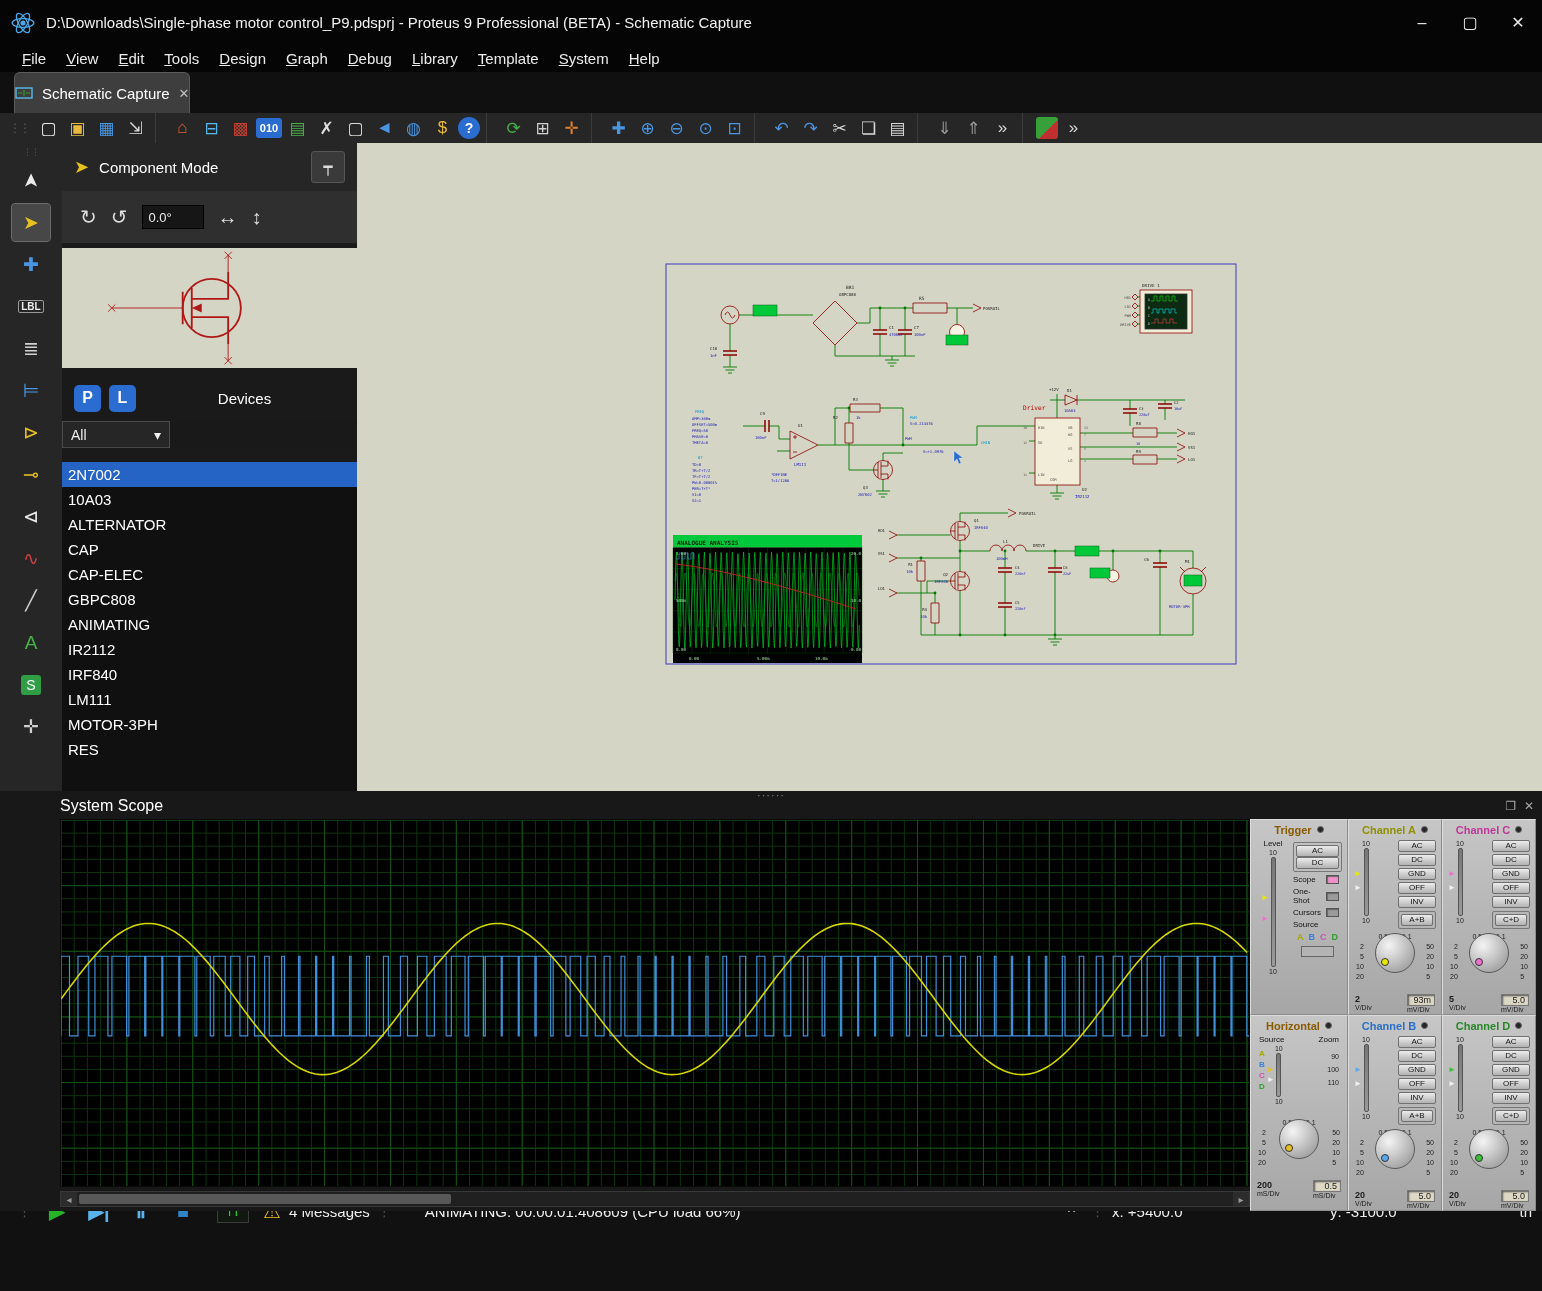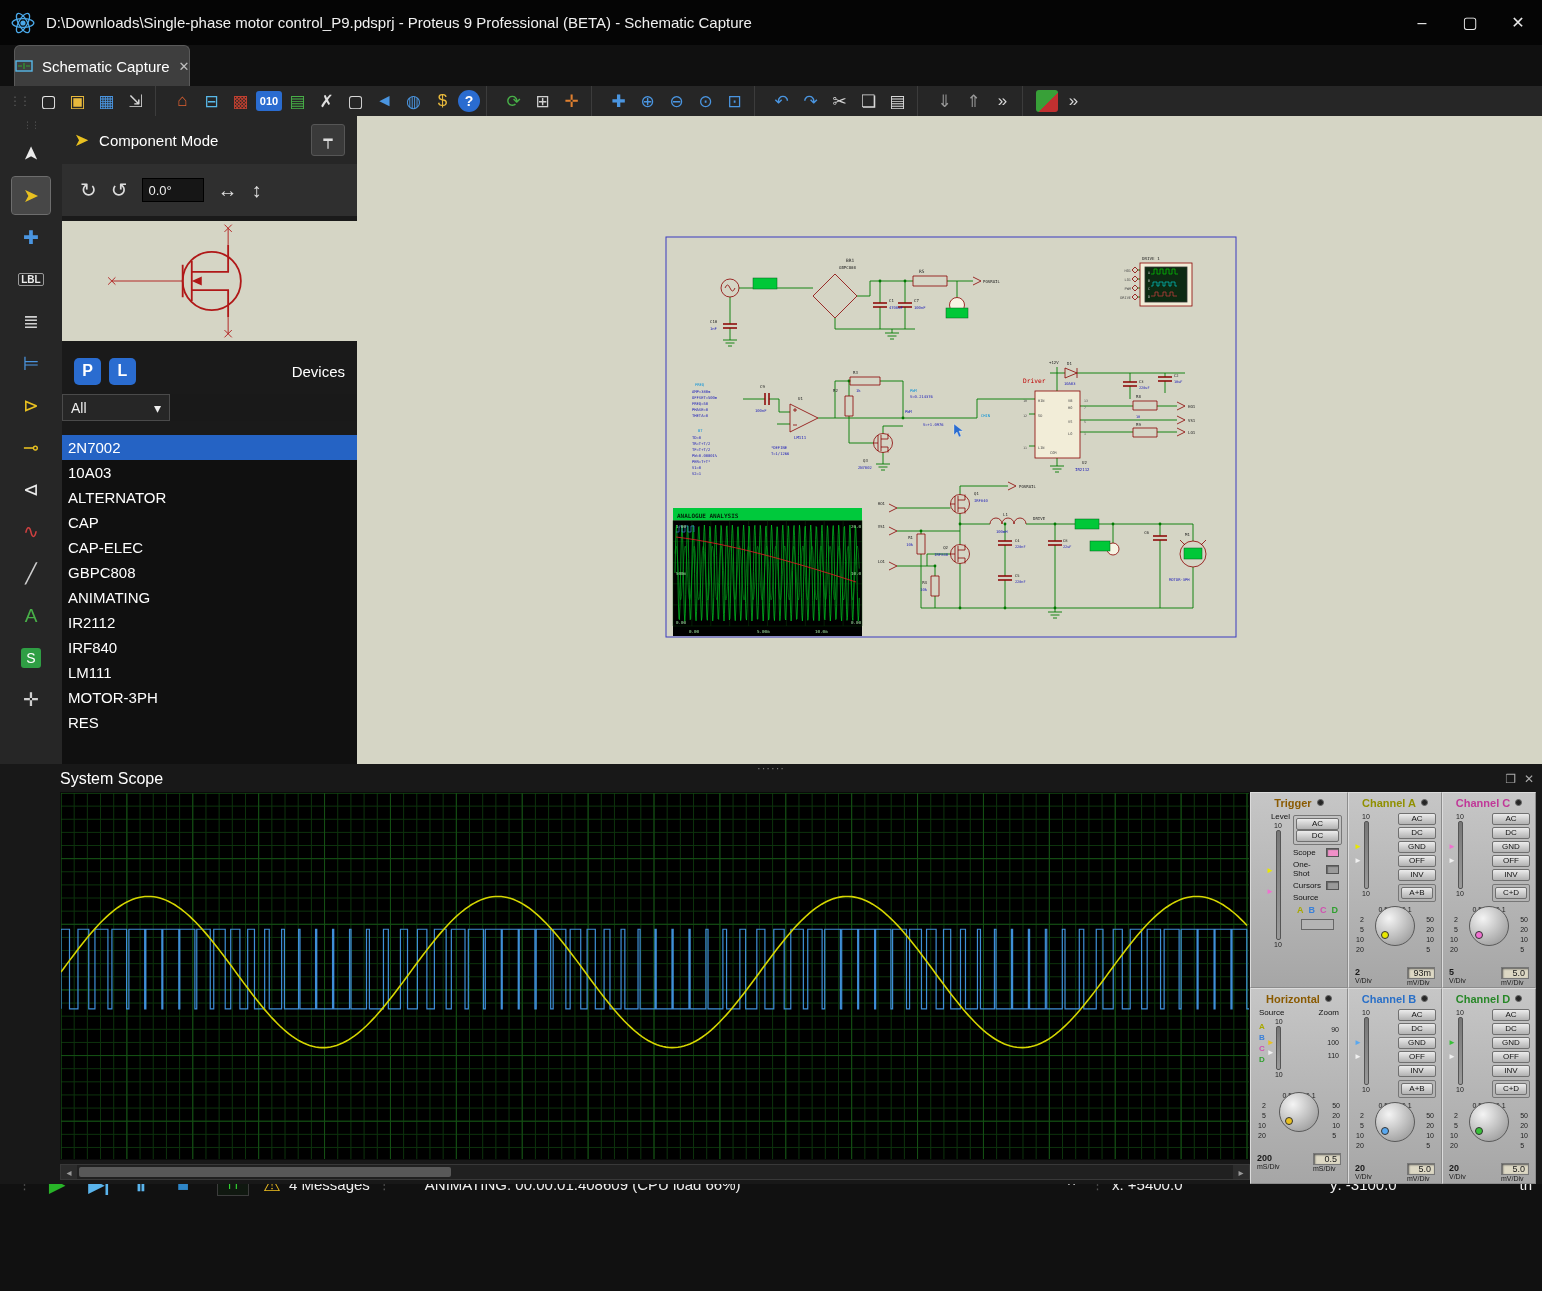--- a/index.html
+++ b/index.html
@@ -37,21 +37,21 @@
 .box-txt{background:#2f9e44;border-radius:3px;padding:0 5px;font-size:14px;line-height:20px}
 #leftpanel{width:295px;background:#1a1a1a;display:flex;flex-direction:column}
 #cm-header{height:48px;background:#262626;display:flex;align-items:center;color:#fff;font-size:15px;gap:10px;padding:0 12px}
 #cm-header .cm-icon{color:#e8c020;font-size:18px}
 #cm-header .pinbtn{margin-left:auto;width:34px;height:32px;background:#3a3a3a;border:1px solid #565656;border-radius:3px;color:#ddd;display:flex;align-items:center;justify-content:center;font-size:15px}
 #rotbar{height:52px;background:#2f2f2f;display:flex;align-items:center;gap:14px;padding:0 18px;color:#ddd;font-size:20px}
 #rot-input{width:62px;height:24px;background:#161616;border:1px solid #000;color:#eee;font-size:13px;padding:0 6px;font-family:inherit}
 #preview{height:132px;background:#d5d5c5;border-top:5px solid #1a1a1a;border-bottom:7px solid #1a1a1a}
 #dev-header{height:46px;display:flex;align-items:center;gap:8px;padding:0 12px}
 .plbtn{width:27px;height:27px;background:#2a6cd0;border-radius:5px;color:#fff;font-weight:bold;font-size:16px;display:flex;align-items:center;justify-content:center}
-#dev-title{flex:1;text-align:right;color:#fff;font-size:15px}
+#dev-title{flex:1;text-align:center;color:#fff;font-size:15px}
 #dev-filter{height:27px;margin-bottom:14px;display:flex;background:#191919}
 .filter-box{width:108px;background:#262626;border:1px solid #4a4a4a;color:#eee;font-size:14px;display:flex;align-items:center;justify-content:space-between;padding:0 8px}
 #dev-list{flex:1;background:#101010;list-style:none;color:#fff;font-size:15px;overflow:hidden}
 #dev-list li{height:25px;line-height:25px;padding-left:6px;white-space:nowrap}
 #dev-list li.selected{background:#2563c4}
 #editor{flex:1;background:#d5d5c5;position:relative;overflow:hidden}
 #sheet-svg{position:absolute;left:308px;top:120px;width:572px;height:402px}
 #sheet-svg text{font-family:"DejaVu Sans Mono",monospace}
 
 #scope-panel{flex:0 0 420px;background:#181818;position:relative}
@@ -83,21 +83,21 @@
 .kt-top{position:absolute;top:0;left:50%;transform:translateX(-50%);font-size:7px;white-space:nowrap;color:#222}
 .kt-left{position:absolute;left:7px;top:9px;font-size:7px;text-align:right;line-height:10px;color:#222}
 .kt-right{position:absolute;right:7px;top:9px;font-size:7px;line-height:10px;color:#222}
 .knob{width:40px;height:40px;border-radius:50%;margin:10px auto 0;background:radial-gradient(circle at 34% 30%,#f4f4f4,#8c8c8c);border:1px solid #5a5a5a;position:relative}
 .knob-pointer{position:absolute;width:8px;height:8px;border-radius:50%;left:5px;bottom:6px;border:1px solid #333}
 .readout-row{display:flex;justify-content:space-between;align-items:flex-start;padding:3px 6px 0}
 .ro-val{font-size:9px;font-weight:bold}
 .ro-unit{font-size:7px}
 .ro-disp{background:#ddd8c4;border:1px solid #777;box-shadow:inset 1px 1px 2px #555;font-size:9px;padding:0 3px;min-width:28px;text-align:right}
 .trig-body{display:flex;padding:2px 5px;gap:3px}
-.trig-left{width:34px;display:flex;flex-direction:column;align-items:flex-end}
+.trig-left{width:34px;display:flex;flex-direction:column;align-items:center}
 .sm-lbl{font-size:8px;color:#111}
 .trig-right{flex:1;display:flex;flex-direction:column;gap:3px;padding-top:2px}
 .trig-row{display:flex;align-items:center;justify-content:space-between;padding-right:3px}
 .led-box{width:13px;height:9px;background:#9a9a9a;border:1px solid #555;box-shadow:inset 1px 1px 1px #666;display:inline-block}
 .src-letters{display:flex;gap:5px;font-size:9px;font-weight:bold;justify-content:center}
 .src-box{height:11px;border:1px solid #666;background:#b4b4b4;margin:1px 8px}
 .hz-body{display:flex;justify-content:space-between;padding:2px 8px;height:76px}
 .hz-lrow{display:flex;gap:2px}
 .hz-letters{display:flex;flex-direction:column;font-size:8px;font-weight:bold;line-height:11px;padding-top:4px}
 .zoom-ticks{font-size:7px;line-height:13px;text-align:right;padding-top:6px;color:#222}
@@ -128,20 +128,33 @@
       <ellipse cx="12" cy="12" rx="10" ry="4" fill="none" stroke="#4aa8e8" stroke-width="1.2" transform="rotate(-60 12 12)"></ellipse>
     </svg>
     <span class="ttl">D:\Downloads\Single-phase motor control_P9.pdsprj - Proteus 9 Professional (BETA) - Schematic Capture</span>
     <div class="wctl">
       <div class="wbtn">–</div>
       <div class="wbtn">▢</div>
       <div class="wbtn">✕</div>
     </div>
   </div>
 
+  <nav id="menubar">
+      <div class="menu-item">File</div>
+      <div class="menu-item">View</div>
+      <div class="menu-item">Edit</div>
+      <div class="menu-item">Tools</div>
+      <div class="menu-item">Design</div>
+      <div class="menu-item">Graph</div>
+      <div class="menu-item">Debug</div>
+      <div class="menu-item">Library</div>
+      <div class="menu-item">Template</div>
+      <div class="menu-item">System</div>
+      <div class="menu-item">Help</div>
+    </nav>
 
   <div id="tabbar">
     <div class="tab">
       <svg width="18" height="16" viewBox="0 0 18 16">
         <rect x="1" y="3" width="16" height="10" fill="none" stroke="#58b8e8" stroke-width="1.4"></rect>
         <path d="M3,8h4m4,0h4M9,5v6" stroke="#30a030" stroke-width="1.2" fill="none"></path>
       </svg>
       <span>Schematic Capture</span>
       <span class="pin">✕</span>
     </div>

